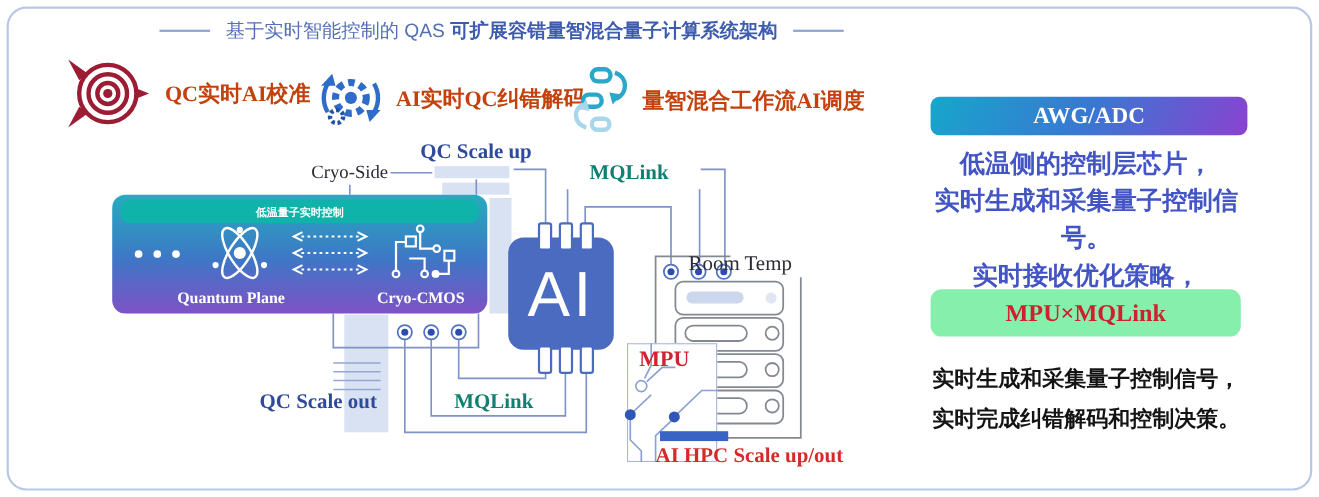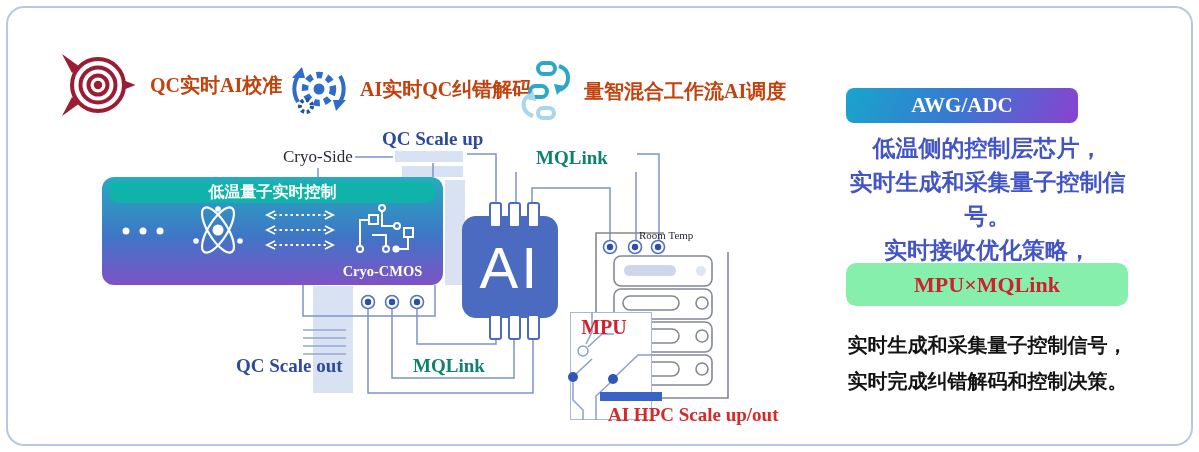--- a/index.html
+++ b/index.html
@@ -21,59 +21,64 @@
   #legend-3{left:518px;top:60px;gap:10px;}
 
   
   .svg-under{position:absolute;left:0;top:0;z-index:1;}
   .svg-over{position:absolute;left:0;top:0;z-index:6;}
 
   
   .cryo-box{position:absolute;left:102px;top:177px;width:341px;height:108px;border-radius:12px;
     background:linear-gradient(180deg,#25acbe 0%,#3f76c6 55%,#7e52c6 100%);z-index:4;}
   .cryo-header{position:absolute;left:8px;top:5px;right:8px;height:21px;border-radius:8px;background:#0fb3a9;
-    display:flex;align-items:center;justify-content:center;color:#fff;font-weight:bold;font-size:16px;}
+    display:flex;align-items:center;justify-content:center;color:#fff;font-weight:bold;font-size:10px;}
   .box-art{position:absolute;left:0;top:0;}
   .box-label{position:absolute;color:#fff;font-family:"Liberation Serif",serif;font-weight:bold;font-size:14.5px;text-align:center;z-index:5;}
   #lbl-quantum-plane{left:140px;top:263px;width:140px;}
   #lbl-cryo-cmos{left:330px;top:263px;width:105px;}
 
   
   .ai-chip{position:absolute;left:462px;top:216px;width:96px;height:102px;background:#4a6bbf;border-radius:14px;
     display:flex;align-items:center;justify-content:center;color:#fff;font-size:58px;letter-spacing:3px;font-weight:400;z-index:4;}
   .mpu-box{position:absolute;left:570px;top:312px;width:82px;height:108px;background:#fff;border:1.5px solid #a9b7dc;box-sizing:border-box;z-index:4;}
 
   
   .dlabel{position:absolute;white-space:nowrap;z-index:7;font-family:"Liberation Serif",serif;}
   #lbl-cryo-side{left:283px;top:147px;font-size:17px;color:#2b2b35;}
   #lbl-qc-scale-up{left:382px;top:128px;font-size:19px;font-weight:bold;color:#2e4a9b;}
   #lbl-mqlink-top{left:536px;top:147px;font-size:19px;font-weight:bold;color:#0e8170;}
-  #lbl-room-temp{left:639px;top:229px;font-size:11px;color:#2b2b35;}
+  #lbl-room-temp{left:626px;top:229px;font-size:19px;color:#2b2b35;}
   #lbl-qc-scale-out{left:236px;top:355px;font-size:19px;font-weight:bold;color:#2e4a9b;}
   #lbl-mqlink-bottom{left:413px;top:355px;font-size:19px;font-weight:bold;color:#0e8170;}
   #lbl-mpu{left:570px;top:316px;width:68px;text-align:center;font-size:20px;font-weight:bold;color:#cf2330;}
-  #lbl-ai-hpc{left:596px;top:404px;font-size:19px;font-weight:bold;color:#d42a2a;padding-left:12px;}
-
-  
-  .awg-button{position:absolute;left:846px;top:88px;width:232px;height:35px;border-radius:8px;z-index:2;
+  #lbl-ai-hpc{left:596px;top:404px;font-size:19px;font-weight:bold;color:#d42a2a;}
+
+  
+  .awg-button{position:absolute;left:846px;top:88px;width:288px;height:35px;border-radius:8px;z-index:2;
     background:linear-gradient(115deg,#17a6cb 0%,#3a77d2 50%,#8a42d0 100%);
     display:flex;align-items:center;justify-content:center;color:#fff;font-family:"Liberation Serif",serif;font-weight:bold;font-size:21px;}
   .awg-lines{position:absolute;left:840px;top:131px;width:295px;text-align:center;z-index:2;}
   .awg-lines .pline{font-size:23px;font-weight:bold;color:#4355c5;line-height:34px;}
   .mpu-button{position:absolute;left:846px;top:263px;width:282px;height:43px;border-radius:10px;background:#86efac;z-index:2;
     display:flex;align-items:center;justify-content:center;color:#cf2030;font-family:"Liberation Serif",serif;font-weight:bold;font-size:22px;}
   .mpu-lines{position:absolute;left:835px;top:327px;width:305px;text-align:center;z-index:2;}
   .mpu-lines .pline{font-size:20px;font-weight:bold;color:#141414;line-height:36px;}
 </style>
 </head>
 <body>
 
 <div class="stage">
   <div class="frame"></div>
 
+  <div class="title-row">
+    <div class="title-line"></div>
+    <div class="title-text"><span>基于实时智能控制的 QAS </span><span class="t-bold">可扩展容错量智混合量子计算系统架构</span></div>
+    <div class="title-line"></div>
+  </div>
 
   <div class="legend-item" id="legend-1">
     <svg width="76" height="70" viewBox="-38 -35 76 70">
       <g stroke="#9b1c33" fill="none" stroke-width="4">
         <circle r="26"></circle>
           <circle r="17.5"></circle>
           <circle r="9.5"></circle>
       </g>
       <circle r="4.2" fill="#9b1c33"></circle>
       <path d="M-18,-18 L-36,-31 L-26,-12 Z" fill="#9b1c33"></path>
@@ -224,20 +229,21 @@
       <circle cx="28" cy="4" r="3"></circle>
         <path d="M28,7 V22 H40"></path>
         <circle cx="43" cy="22" r="3"></circle>
       <path d="M18,31 H32 V42"></path>
         <circle cx="32" cy="45" r="3"></circle>
       <path d="M42,45 H54 V33"></path>
         <rect x="50" y="24" width="9" height="9"></rect>
       <circle cx="42" cy="45" r="2.6" fill="#fff"></circle>
     </g>
   </svg>
+  <div class="box-label" id="lbl-quantum-plane">Quantum Plane</div>
   <div class="box-label" id="lbl-cryo-cmos">Cryo-CMOS</div>
 
   <div class="ai-chip">AI</div>
   <div class="mpu-box"></div>
 
   <svg class="svg-over" width="1199" height="452" viewBox="0 0 1199 452">
     <g fill="#ffffff" stroke="#4a6bbf" stroke-width="2">
       <rect x="490" y="203" width="11" height="24" rx="2"></rect>
         <rect x="509" y="203" width="11" height="24" rx="2"></rect>
         <rect x="528" y="203" width="11" height="24" rx="2"></rect>

